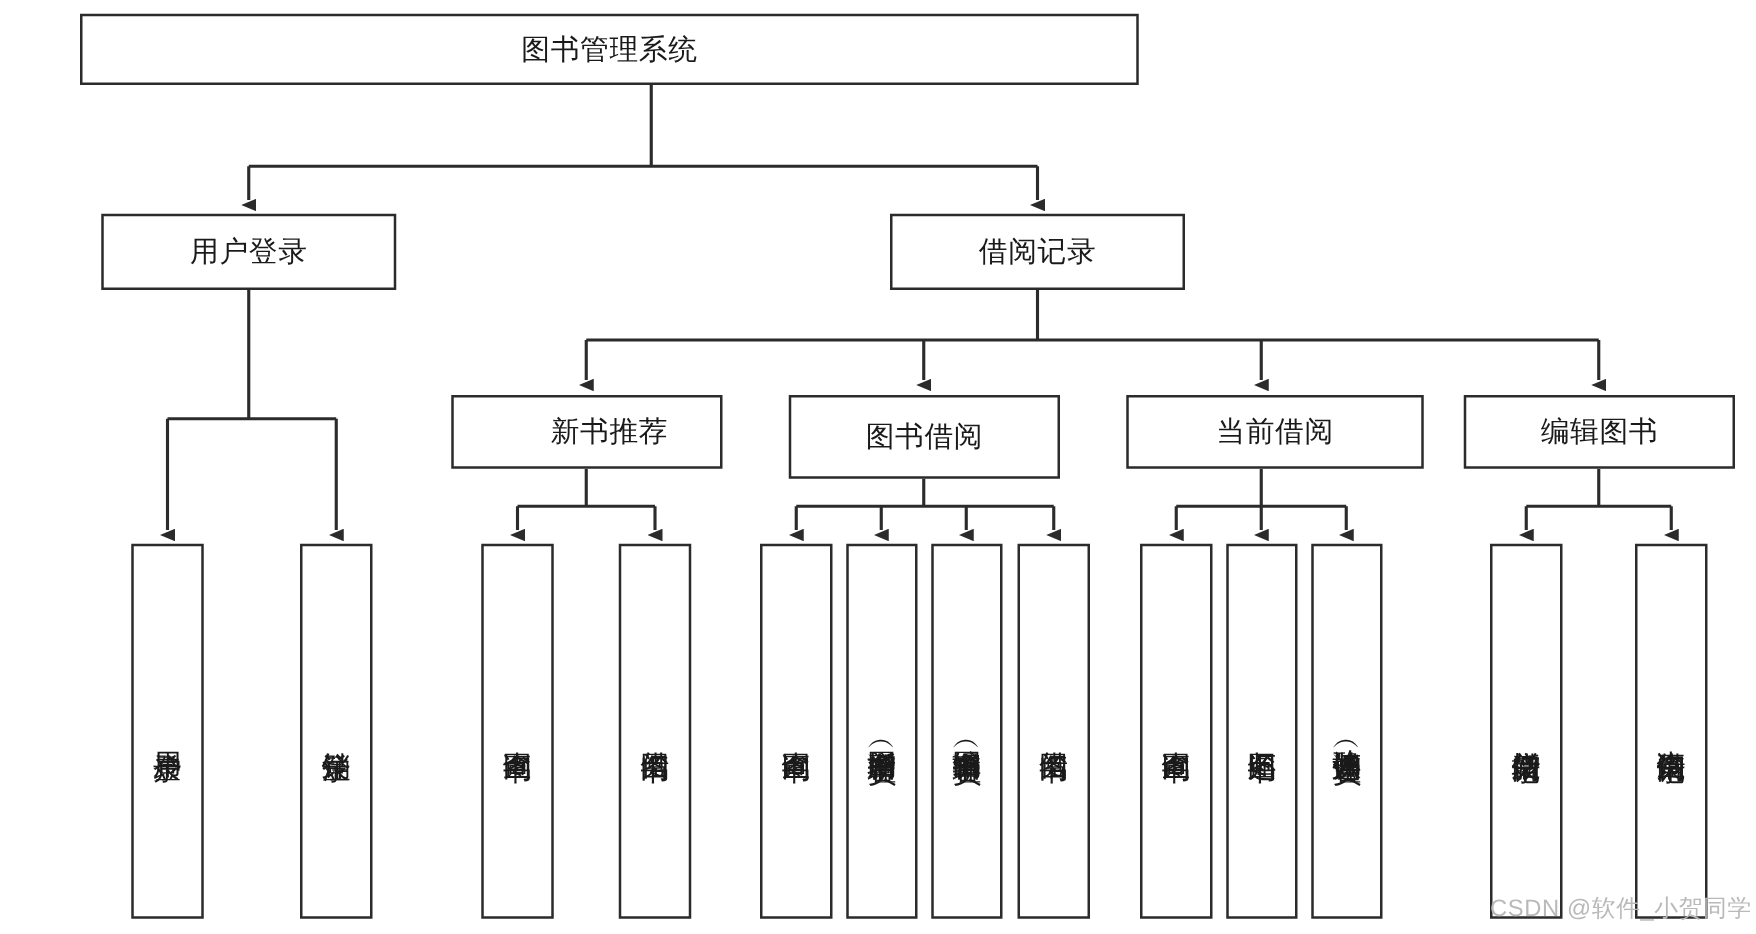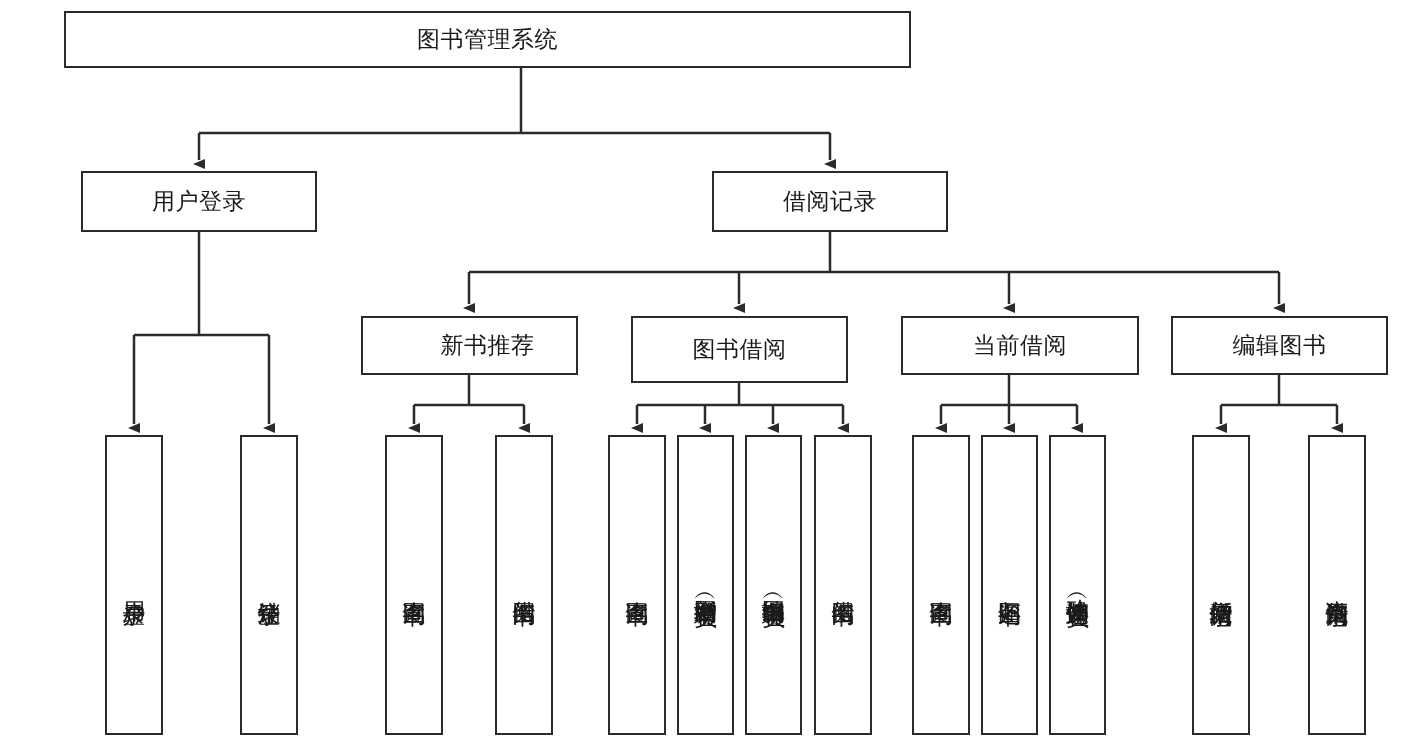--- a/index.html
+++ b/index.html
@@ -176,14 +176,15 @@
     <span>确认归还（管理员）</span>
   </div>
 
   <div class="node node-v" style="left:1192px; top:435px; width:58px; height:300px;">
     <span>新增借阅记录</span>
   </div>
   <div class="node node-v" style="left:1308px; top:435px; width:58px; height:300px;">
     <span>查询借阅记录</span>
   </div>
 
+  <div class="watermark">CSDN @软件_小贺同学</div>
 
 </div>
 
 </body></html>

